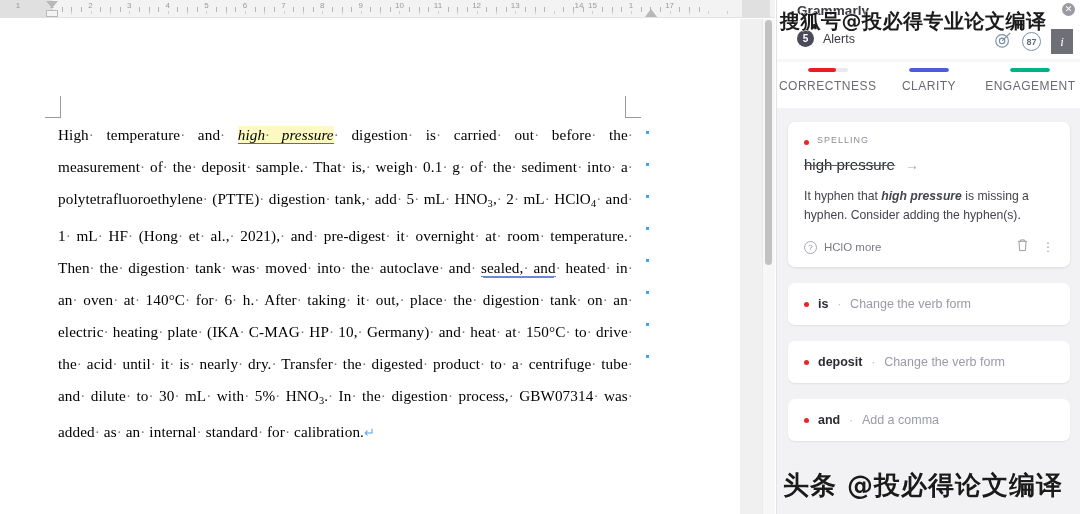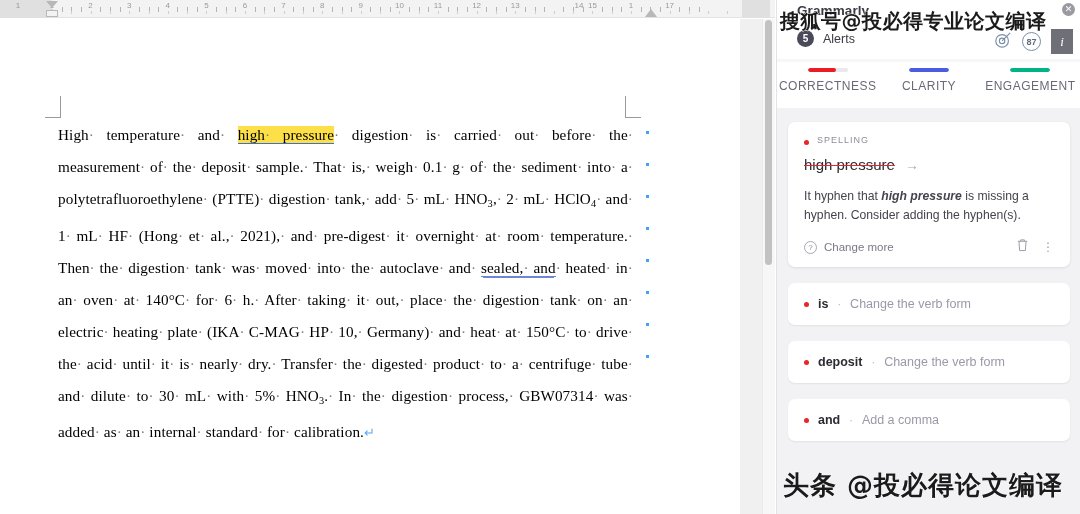--- a/index.html
+++ b/index.html
@@ -104,22 +104,23 @@
     font-family: "Liberation Serif", serif;
     font-size: 15.2px;
     line-height: 32px;
     color: #000000;
     text-align: justify;
     text-align-last: left;
     letter-spacing: 0.1px;
   }
   .spc { color: #7d7d7d; }
   .hl-selection {
-    background: #fde047;
+    background: #fef9c3;
     border-bottom: 1.5px solid #3b6fd4;
+    font-style: italic;
   }
   .underline-blue {
     border-bottom: 1px solid #6f85d8;
     box-shadow: 0 3px 0 -2px #6f85d8;
   }
   .pilcrow { color: #5fa8f0; font-size: 13px; }
   sub { font-size: 0.68em; vertical-align: -0.25em; }
 
   
   .lineend {
@@ -492,21 +493,21 @@
           <span class="arrow">→</span>
         </div>
 
         <div class="explain">
           <span>It hyphen that </span><b>high pressure</b><span> is missing a hyphen. Consider adding the hyphen(s).</span>
         </div>
 
         <div class="card-foot">
           <div class="learn">
             <span class="q-circle">?</span>
-            <span>Change more</span>
+            <span>HClO more</span>
           </div>
           <div class="foot-icons">
             <span>
               <svg width="13" height="14" viewBox="0 0 14 15">
                 <path d="M2 3.5h10M5 3.5V2h4v1.5M3.2 3.5l.7 10h6.2l.7-10" fill="none" stroke="#9a9aa6" stroke-width="1.05"></path>
               </svg>
             </span>
             <span class="kebab">⋮</span>
           </div>
         </div>

